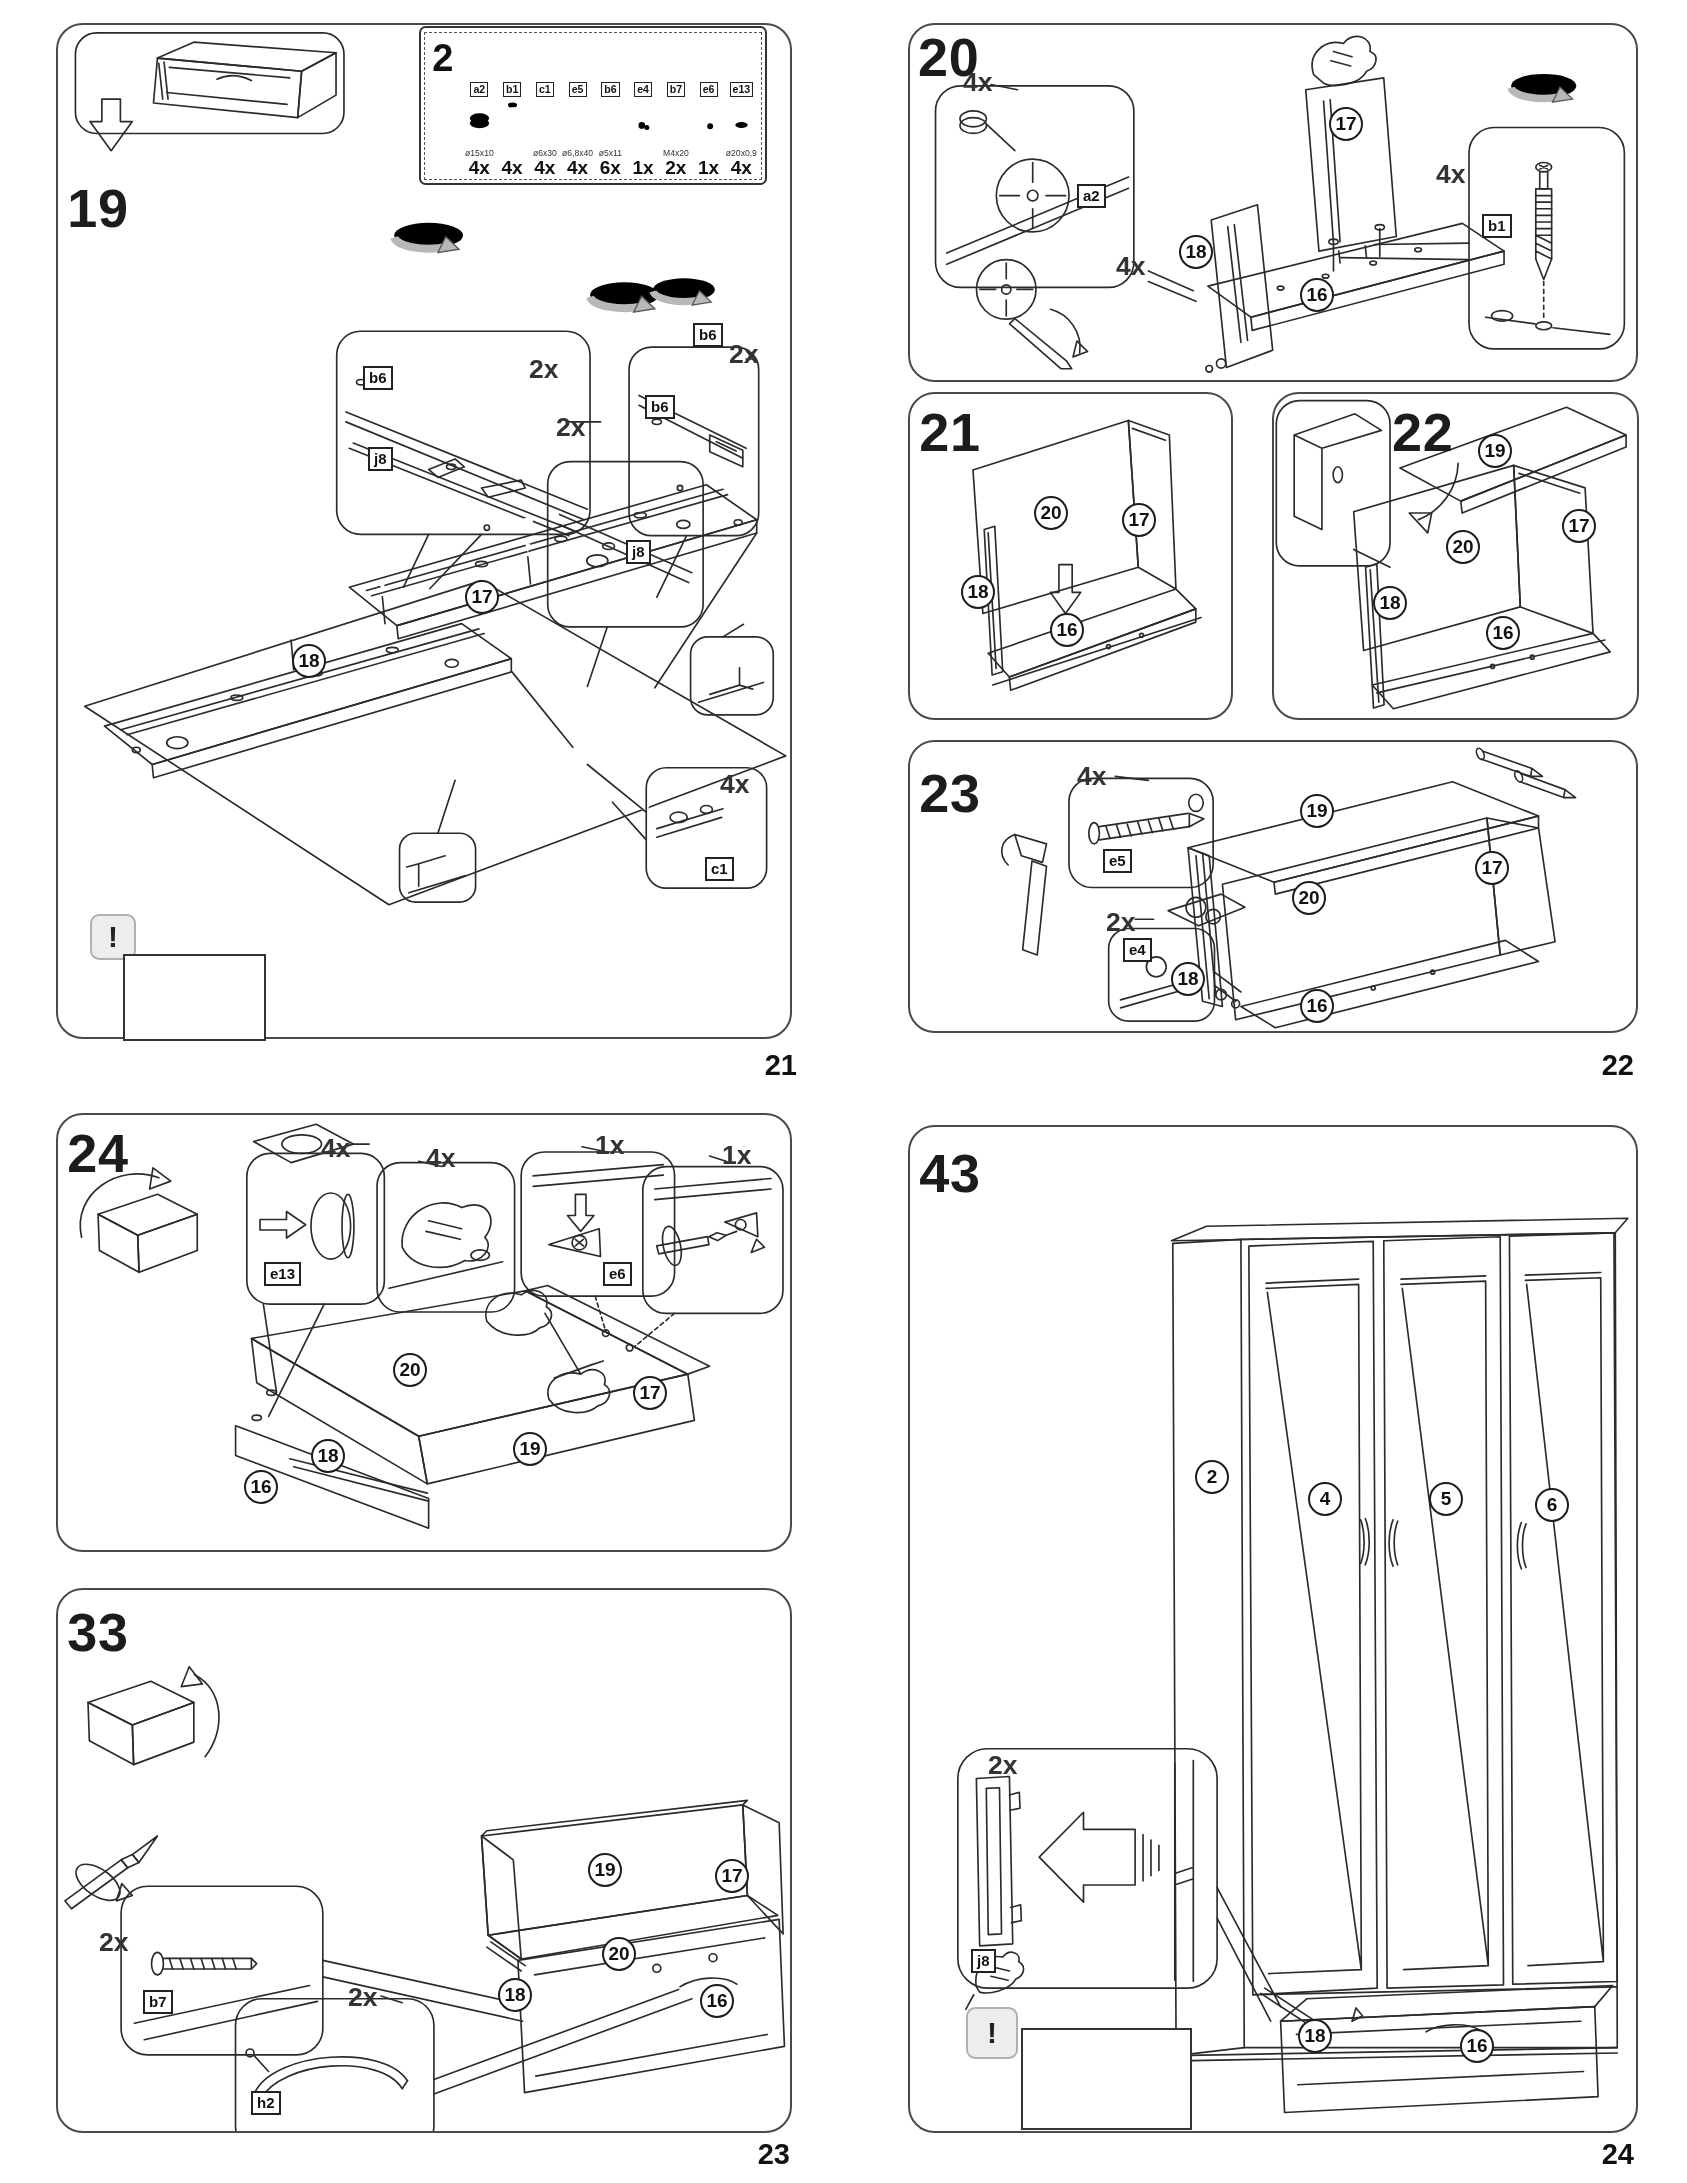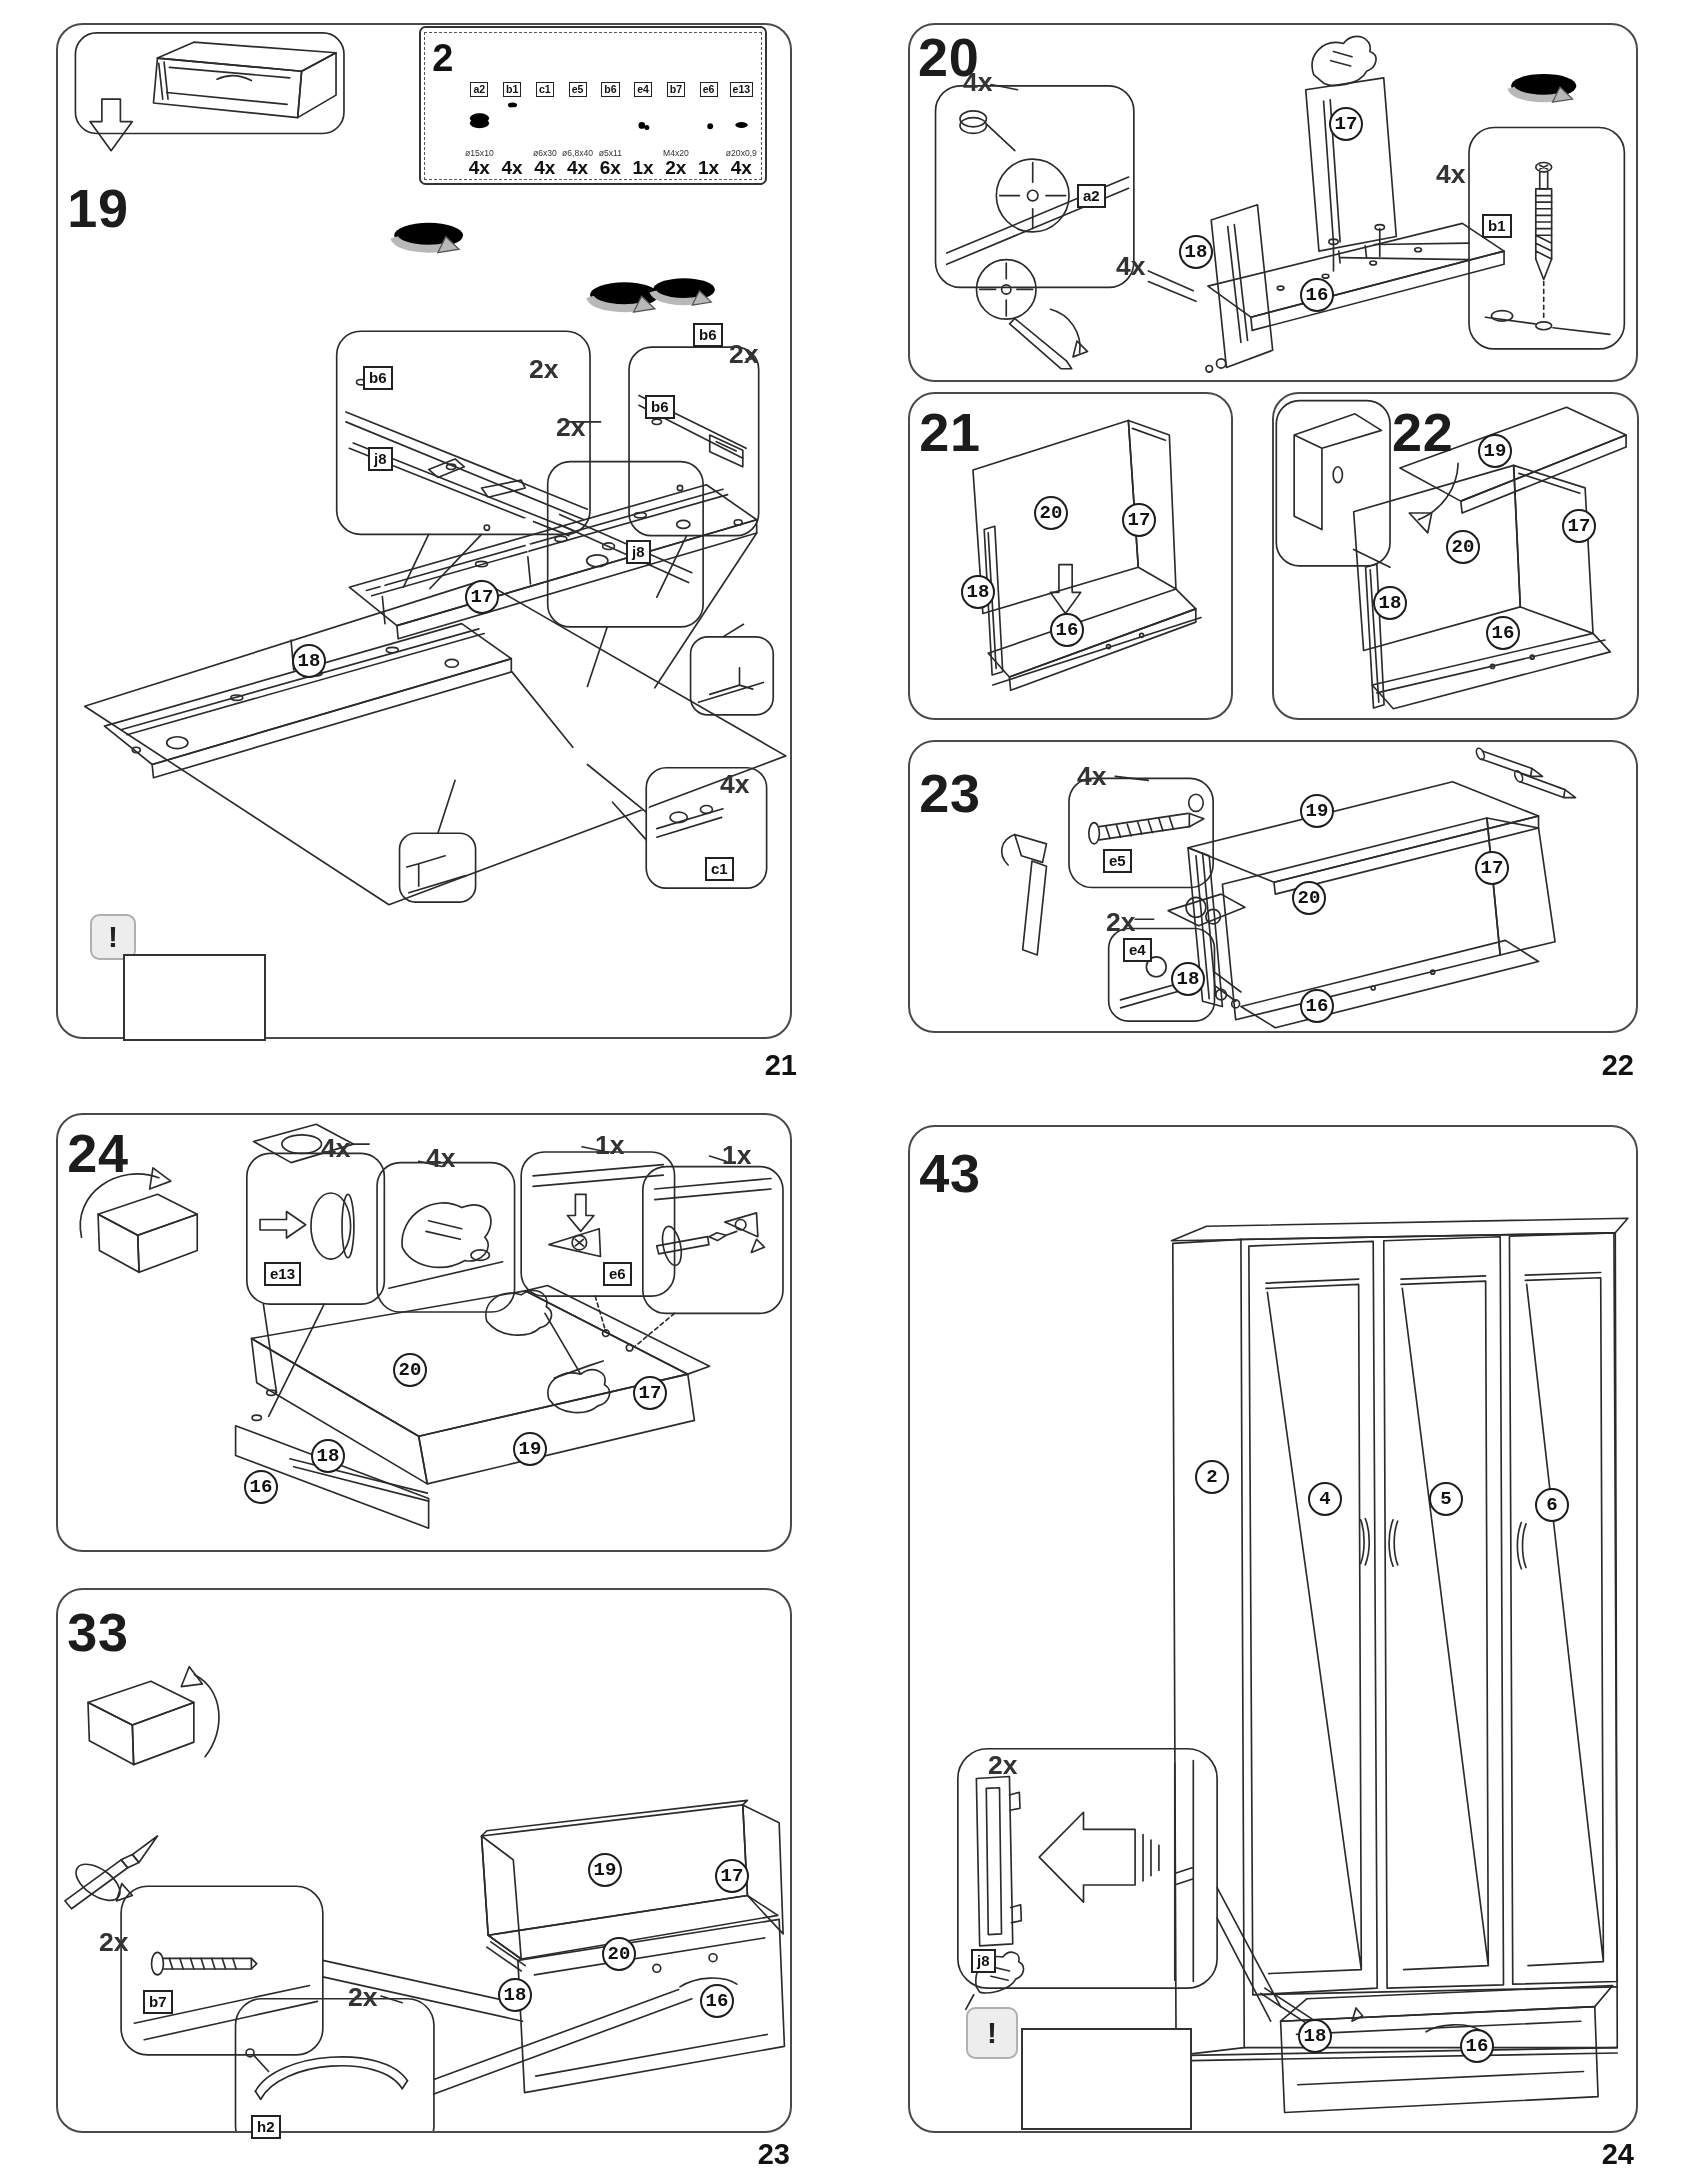--- a/index.html
+++ b/index.html
@@ -7,21 +7,21 @@
         font-family:"Liberation Sans",sans-serif;color:#111;overflow:hidden;}
   .panel{position:absolute;border:2px solid #4a4a4a;border-radius:26.5px;background:#fff;}
   .art{position:absolute;left:0;top:0;width:100%;height:100%;}
   .art path,.art line,.art rect,.art ellipse,.art circle,.art polygon,.art polyline
       {stroke:#2b2b2b;stroke-width:2.5;fill:none;stroke-linejoin:round;stroke-linecap:round;}
   .stepnum{position:absolute;font-size:54px;font-weight:bold;color:#1c1c1c;line-height:1;letter-spacing:0.7px;}
   .qty{position:absolute;font-size:26.5px;font-weight:bold;color:#333;line-height:1;}
   .plabel{position:absolute;border:2px solid #222;background:#fff;padding:0 4px;font-weight:bold;
           font-size:15px;line-height:20px;color:#111;}
   .circ{position:absolute;width:34px;height:34px;border:2.3px solid #1d1d1d;border-radius:50%;background:#fff;
-        display:flex;align-items:center;justify-content:center;font-size:19px;font-weight:bold;color:#111;box-sizing:border-box;font-family:Liberation Mono, monospace;}
+        display:flex;align-items:center;justify-content:center;font-size:19px;font-weight:bold;color:#111;box-sizing:border-box;}
   .pagenum{position:absolute;font-size:29px;font-weight:bold;color:#111;width:112px;text-align:right;}
   .warnicon{position:absolute;border-radius:9.3px;background:#ededed;border:2px solid #b0b0b0;
             display:flex;align-items:center;justify-content:center;font-weight:bold;font-size:30px;color:#222;}
   .wipebox{position:absolute;border:2px solid #333;background:#fff;}
   
   .hw{position:absolute;left:361px;top:1.3px;width:348px;height:159px;}
   .hw .outer{position:absolute;inset:0;border:2.3px solid #333;border-radius:6.6px;}
   .hw .dash{position:absolute;inset:5.3px;border:1.3px dashed #555;}
   .hw .num{position:absolute;left:13.2px;top:13.2px;font-size:38px;font-weight:bold;line-height:1;}
   .hw .items{position:absolute;left:44px;right:9.3px;top:10.6px;bottom:8px;display:flex;}
@@ -657,21 +657,21 @@
       <circle cx="905" cy="572" r="6"></circle>
           <circle cx="990" cy="556" r="6"></circle>
       <path d="M400,560 L695,625 M400,585 L702,652" stroke-width="2"></path>
       <path d="M568,740 L938,604 M568,762 L958,618" stroke-width="2"></path>
     </g>
   </svg>
   <div class="stepnum" style="left:9.3px;top:14.6px;">33</div>
   <div class="qty" style="left:41px;top:339px;">2x</div>
   <div class="plabel" style="left:85px;top:400px;">b7</div>
   <div class="qty" style="left:290px;top:394px;">2x</div>
-  <div class="plabel" style="left:193px;top:525px;">h2</div>
+  <div class="plabel" style="left:193px;top:501px;">h2</div>
   <div class="circ" style="left:530px;top:263px;">19</div>
   <div class="circ" style="left:657px;top:269px;">17</div>
   <div class="circ" style="left:544px;top:347px;">20</div>
   <div class="circ" style="left:440px;top:388px;">18</div>
   <div class="circ" style="left:642px;top:394px;">16</div>
 </div>
 
 <div class="panel" style="left:908px;top:1125px;width:726px;height:1004px;">
   <svg class="art" viewBox="0 0 1097 1518">
 

